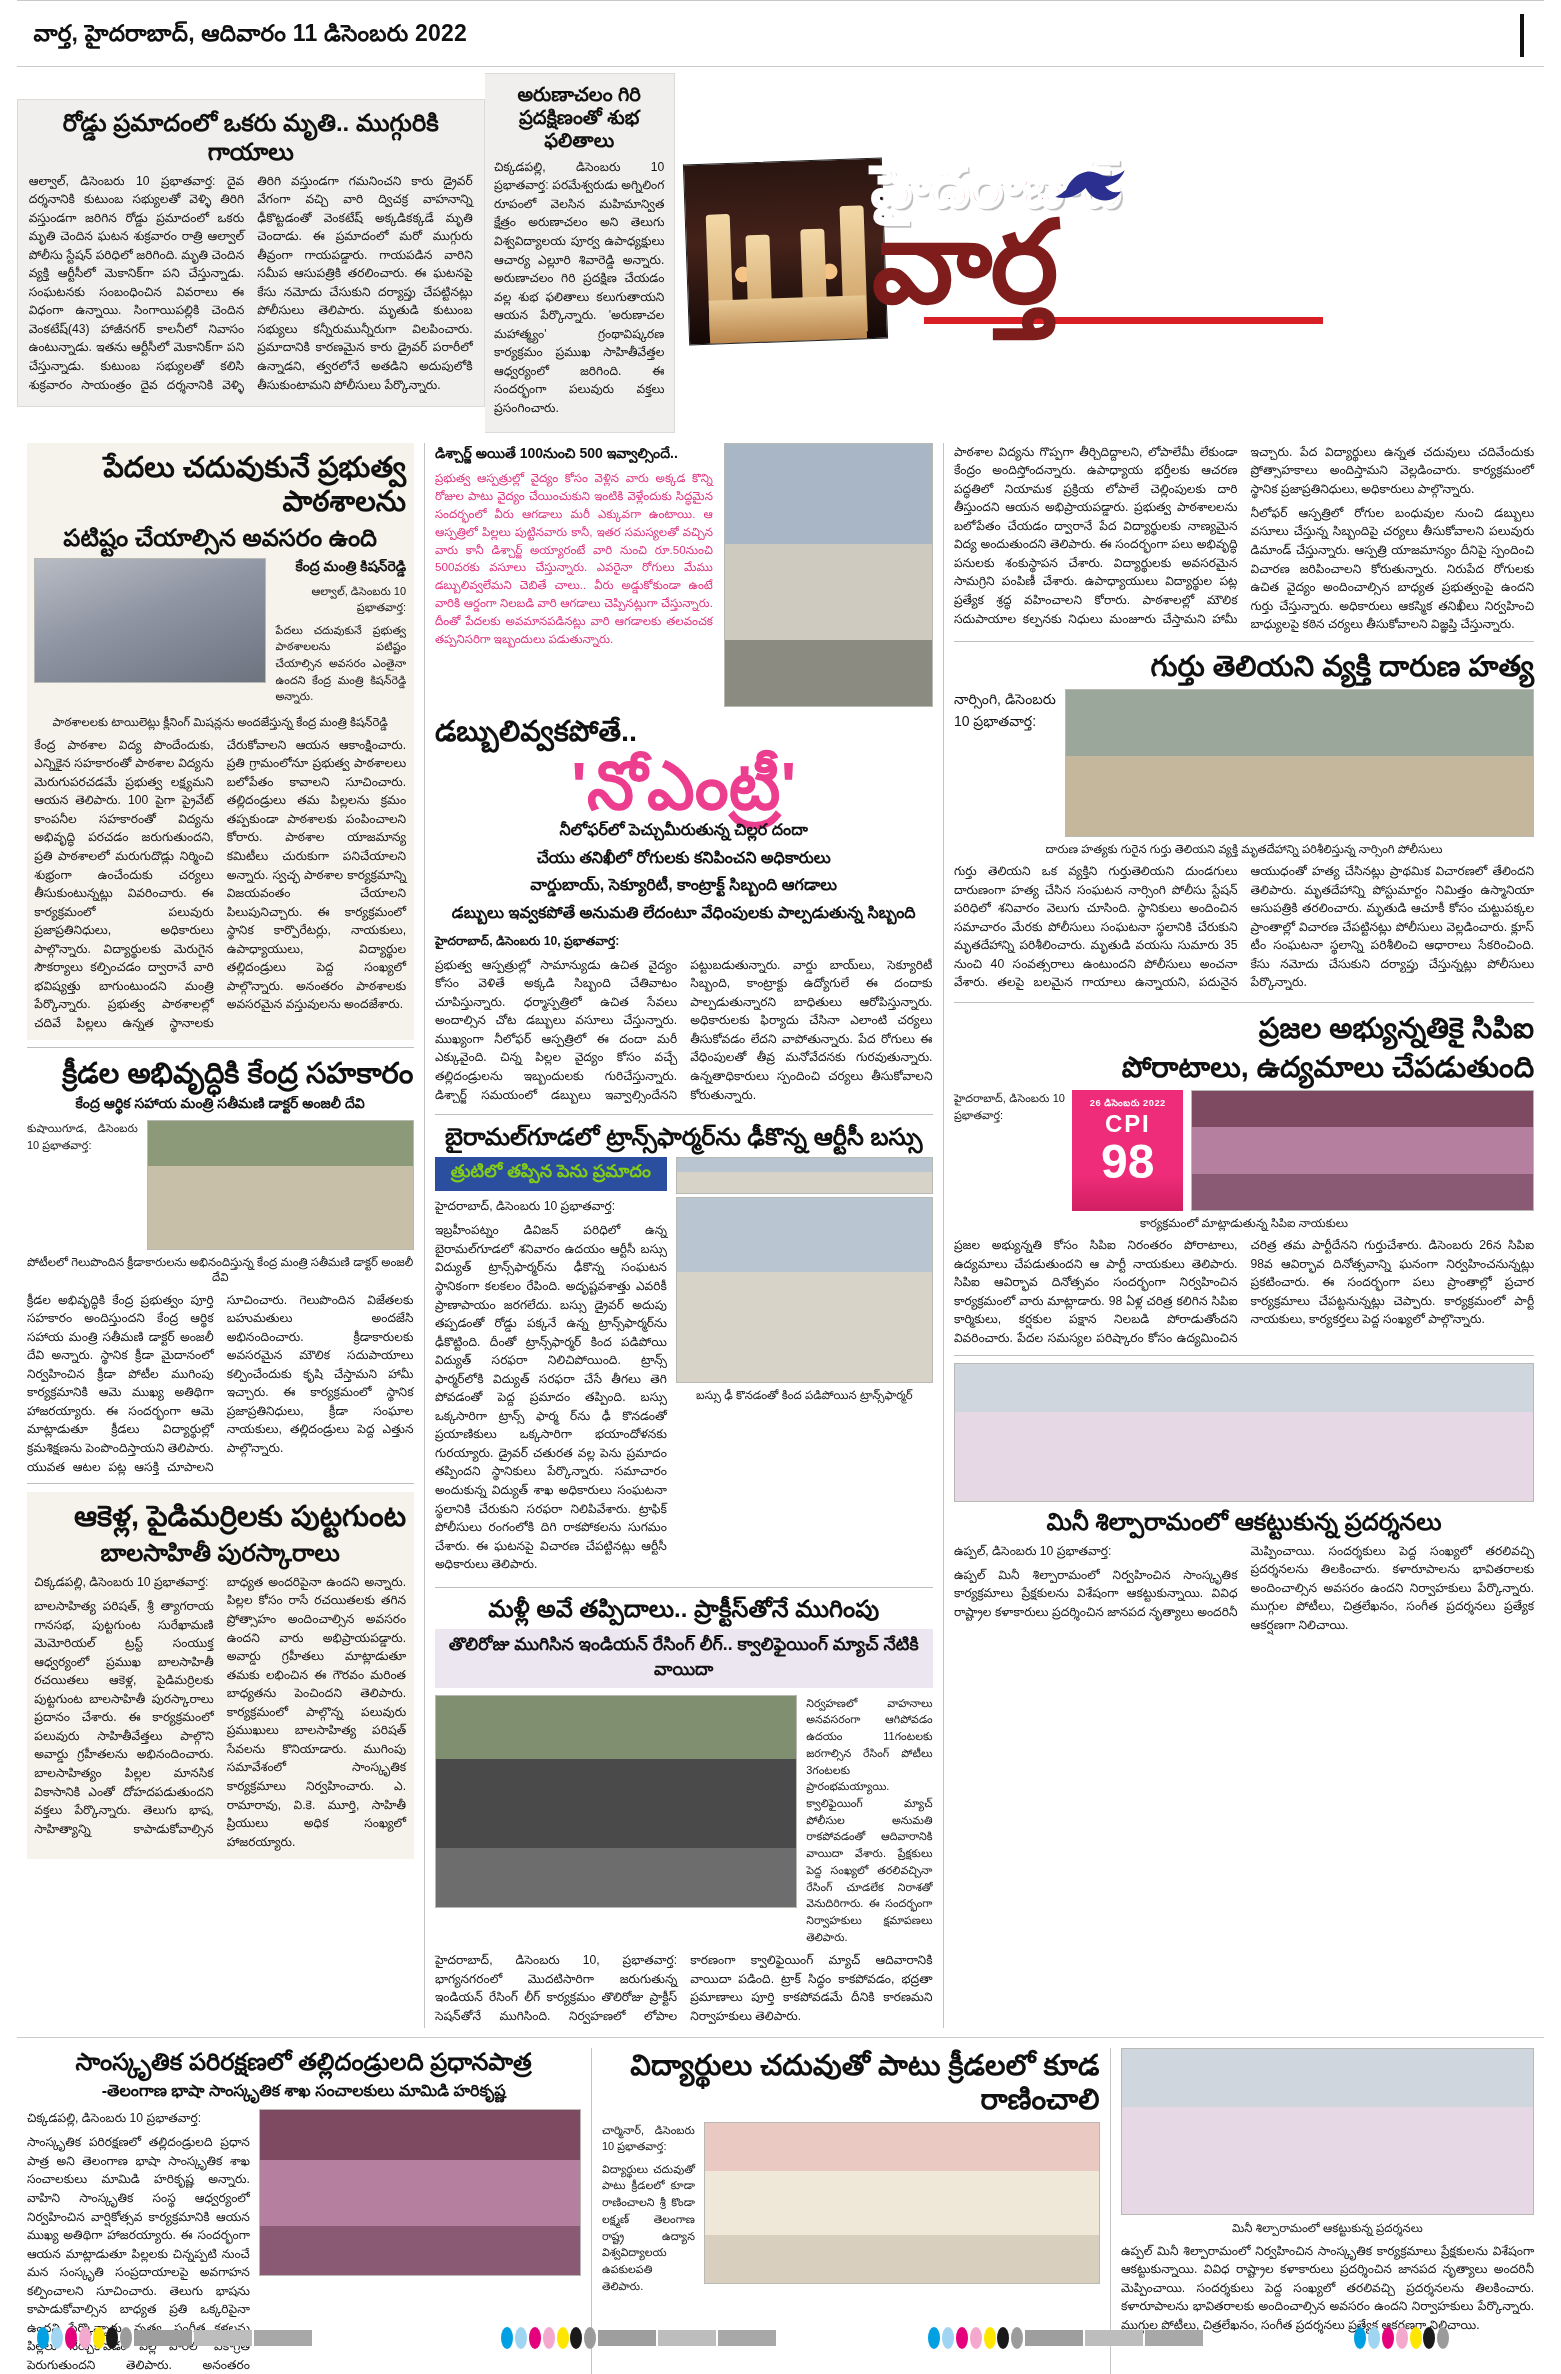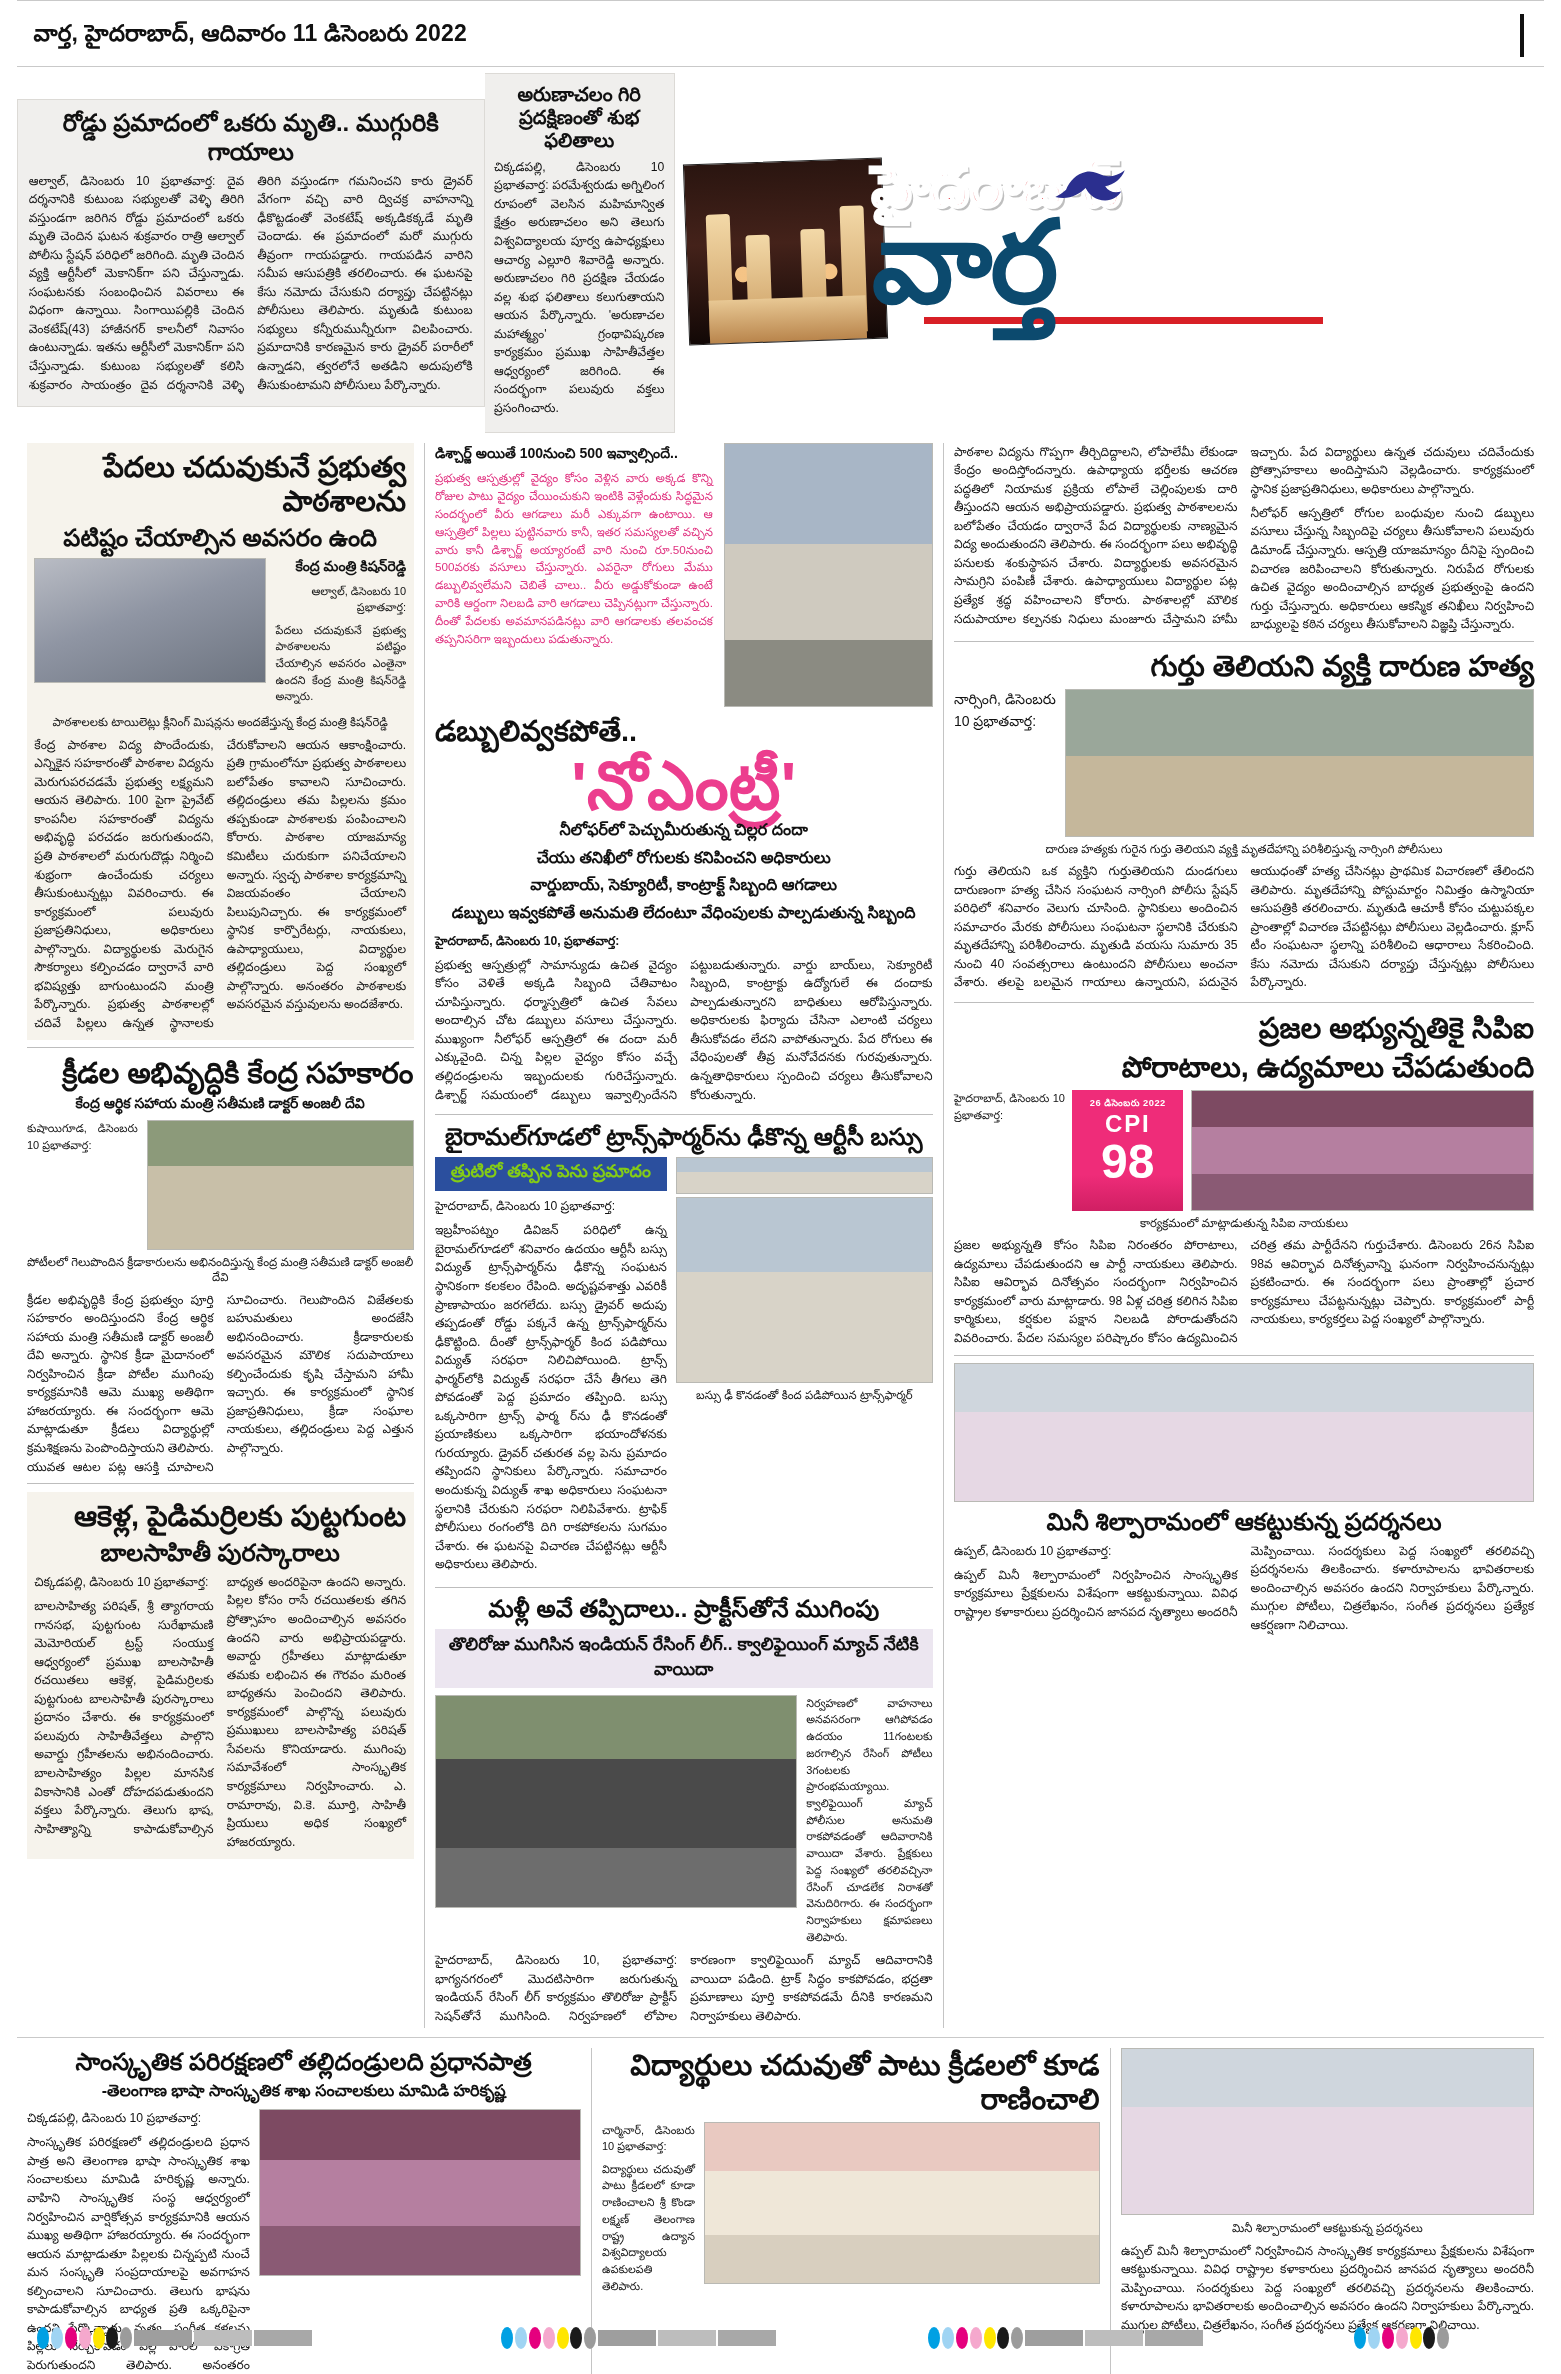--- a/index.html
+++ b/index.html
@@ -44,21 +44,21 @@
   .m4 { right:18.6px; height:126px; }
   .dome { position:absolute; bottom:0; left:10%; width:80%; height:43px; background:linear-gradient(#e8c894,#b9854c); }
   .flag-text { position:relative; margin-left:-13px; padding-top:5.6px; }
   .flag-hyd {
     font-size:56px; font-weight:700; color:#d81f26;
     -webkit-text-stroke:2.8px #fff; text-shadow:2.8px 2.8px 0 rgba(0,0,0,.25);
     line-height:1;
   }
   .dove { position:absolute; left:364px; top:5.6px; width:89px; height:58px; color:#2b2f8f; }
   .flag-varta {
-    font-size:115px; font-weight:700; color:#0c4a6e; line-height:.92;
+    font-size:115px; font-weight:700; color:#7f1d1d; line-height:.92;
     margin-top:-5.6px; letter-spacing:-1.9px;
   }
   .flag-underline { height:6.5px; background:#d81f26; width:399px; margin-top:1.9px; margin-left:52px; }
 
   
   h2.hl { font-size:24px; font-weight:700; line-height:1.18; margin:0 0 5.6px; text-align:center; }
   h2.hl.lg { font-size:29px;text-align:right; }
   h2.hl.xl { font-size:24px; }
   .subhl { font-size:16px; text-align:center; margin:1.9px 0 5.6px; font-weight:600; }
   .byline { font-size:14px; text-align:center; font-weight:600; margin:0 0 4.6px; }

